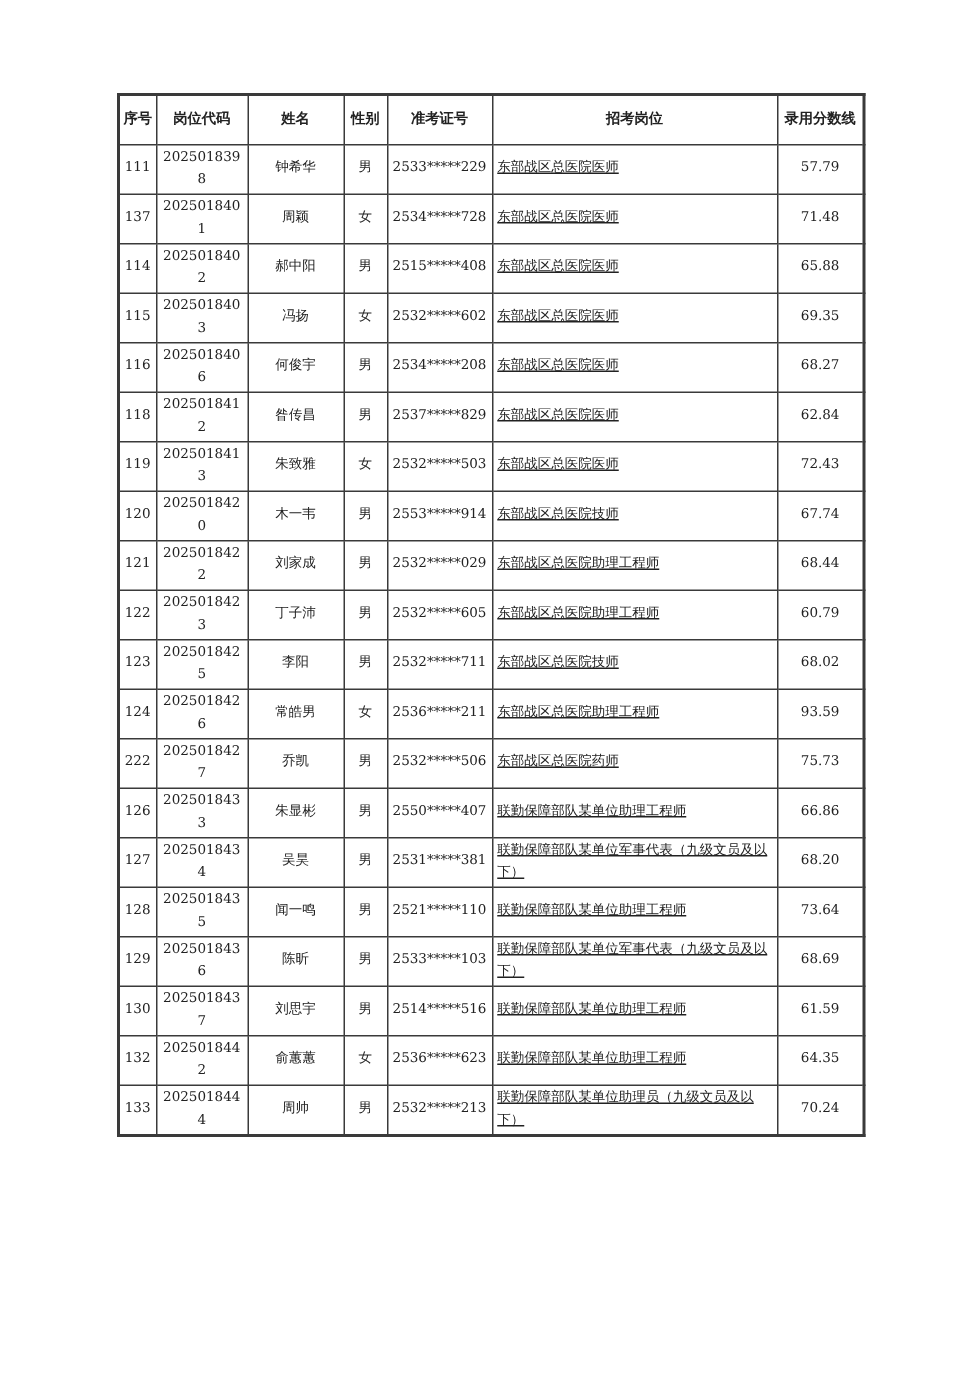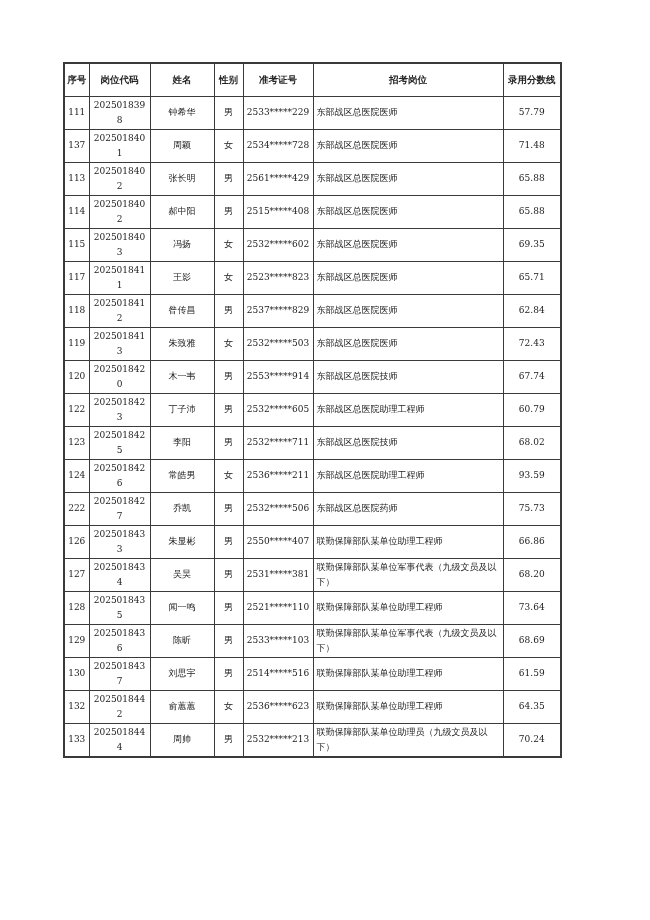--- a/index.html
+++ b/index.html
@@ -9,21 +9,21 @@
   }
   html,body{margin:0;padding:0;}
   body{
     width:650px;height:920px;
     background:var(--bg);
     color:var(--text);
     font-family:"DejaVu Serif","Liberation Serif",serif;
   }
   .page{position:relative;width:650px;height:920px;overflow:hidden;background:var(--bg);}
   table.score-table{
-    position:absolute;left:63px;top:62px;width:497px;
+    position:absolute;left:78px;top:62px;width:497px;
     border-collapse:collapse;table-layout:fixed;
     border:2px solid var(--border);
   }
   th,td{
     border:1px solid var(--border);
     box-sizing:border-box;
     vertical-align:middle;
     overflow:hidden;
     word-break:break-all;
   }
@@ -35,21 +35,21 @@
     padding:2px;
     line-height:12px;
   }
   td{
     height:32px;
     font-size:9px;
     padding:1px 3px;
     line-height:15px;
   }
   .c-center{text-align:center;}
-  .c-left{text-align:left;}
+  .c-left{text-align:left;text-decoration:underline;}
 </style>
 </head>
 <body>
 
 <div class="page">
   <table class="score-table">
     <colgroup>
       <col style="width:25px">
       <col style="width:61px">
       <col style="width:64px">
@@ -82,54 +82,45 @@
         <tr>
     <td class="c-center">137</td>
     <td class="c-center">2025018401</td>
     <td class="c-center">周颖</td>
     <td class="c-center">女</td>
     <td class="c-center">2534*****728</td>
     <td class="c-left">东部战区总医院医师</td>
     <td class="c-center">71.48</td>
   </tr>
         <tr>
-    <td class="c-center">113</td>
-    <td class="c-center">2025018402</td>
-    <td class="c-center">张长明</td>
-    <td class="c-center">男</td>
-    <td class="c-center">2561*****429</td>
-    <td class="c-left">东部战区总医院医师</td>
-    <td class="c-center">65.88</td>
-  </tr>
-        <tr>
     <td class="c-center">114</td>
     <td class="c-center">2025018402</td>
     <td class="c-center">郝中阳</td>
     <td class="c-center">男</td>
     <td class="c-center">2515*****408</td>
     <td class="c-left">东部战区总医院医师</td>
     <td class="c-center">65.88</td>
   </tr>
         <tr>
     <td class="c-center">115</td>
     <td class="c-center">2025018403</td>
     <td class="c-center">冯扬</td>
     <td class="c-center">女</td>
     <td class="c-center">2532*****602</td>
     <td class="c-left">东部战区总医院医师</td>
     <td class="c-center">69.35</td>
   </tr>
         <tr>
-    <td class="c-center">117</td>
-    <td class="c-center">2025018411</td>
-    <td class="c-center">王影</td>
-    <td class="c-center">女</td>
-    <td class="c-center">2523*****823</td>
-    <td class="c-left">东部战区总医院医师</td>
-    <td class="c-center">65.71</td>
+    <td class="c-center">116</td>
+    <td class="c-center">2025018406</td>
+    <td class="c-center">何俊宇</td>
+    <td class="c-center">男</td>
+    <td class="c-center">2534*****208</td>
+    <td class="c-left">东部战区总医院医师</td>
+    <td class="c-center">68.27</td>
   </tr>
         <tr>
     <td class="c-center">118</td>
     <td class="c-center">2025018412</td>
     <td class="c-center">昝传昌</td>
     <td class="c-center">男</td>
     <td class="c-center">2537*****829</td>
     <td class="c-left">东部战区总医院医师</td>
     <td class="c-center">62.84</td>
   </tr>
@@ -143,20 +134,29 @@
     <td class="c-center">72.43</td>
   </tr>
         <tr>
     <td class="c-center">120</td>
     <td class="c-center">2025018420</td>
     <td class="c-center">木一韦</td>
     <td class="c-center">男</td>
     <td class="c-center">2553*****914</td>
     <td class="c-left">东部战区总医院技师</td>
     <td class="c-center">67.74</td>
+  </tr>
+        <tr>
+    <td class="c-center">121</td>
+    <td class="c-center">2025018422</td>
+    <td class="c-center">刘家成</td>
+    <td class="c-center">男</td>
+    <td class="c-center">2532*****029</td>
+    <td class="c-left">东部战区总医院助理工程师</td>
+    <td class="c-center">68.44</td>
   </tr>
         <tr>
     <td class="c-center">122</td>
     <td class="c-center">2025018423</td>
     <td class="c-center">丁子沛</td>
     <td class="c-center">男</td>
     <td class="c-center">2532*****605</td>
     <td class="c-left">东部战区总医院助理工程师</td>
     <td class="c-center">60.79</td>
   </tr>

